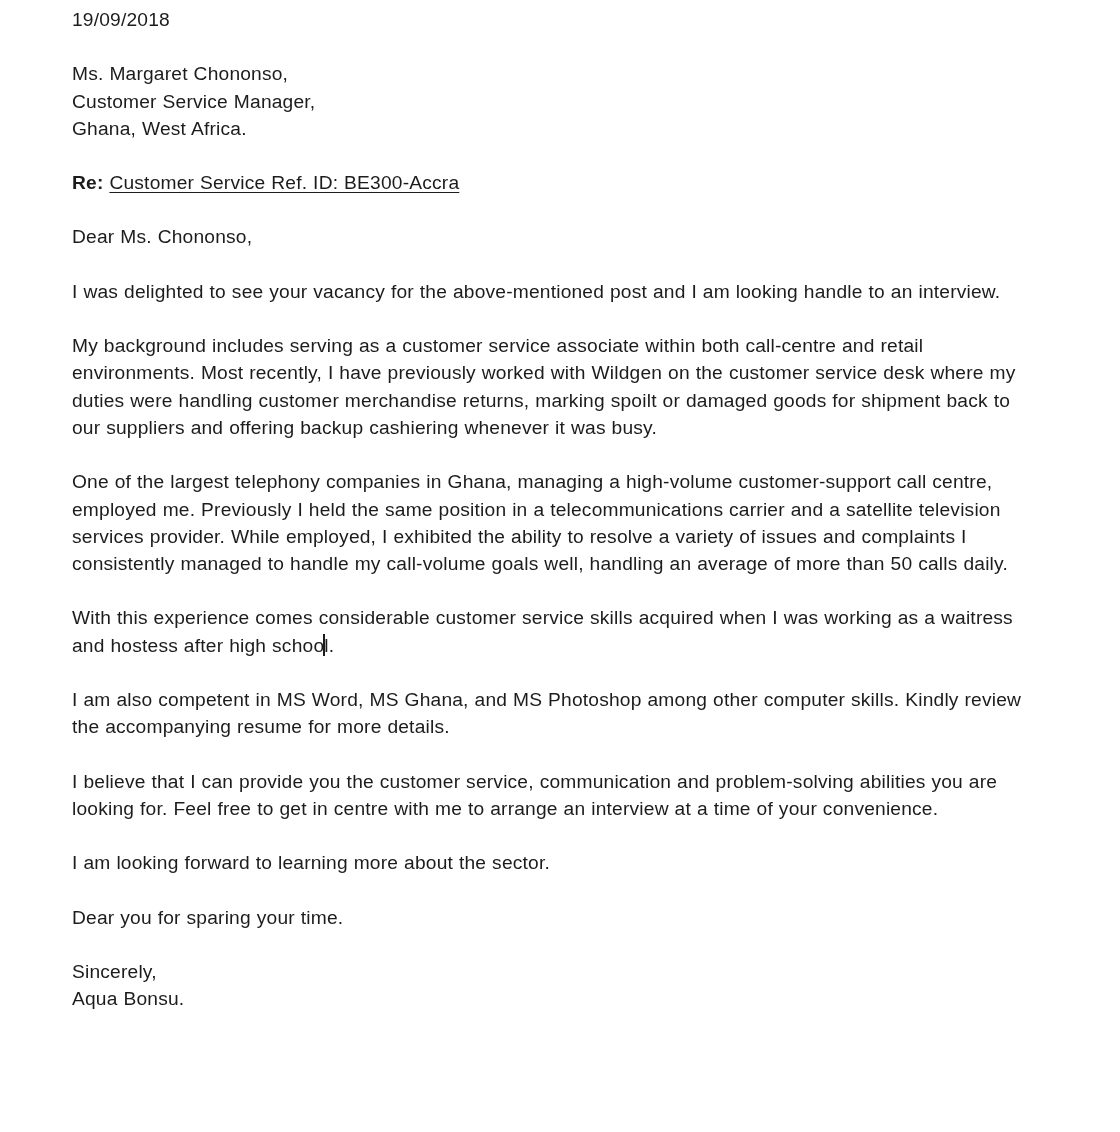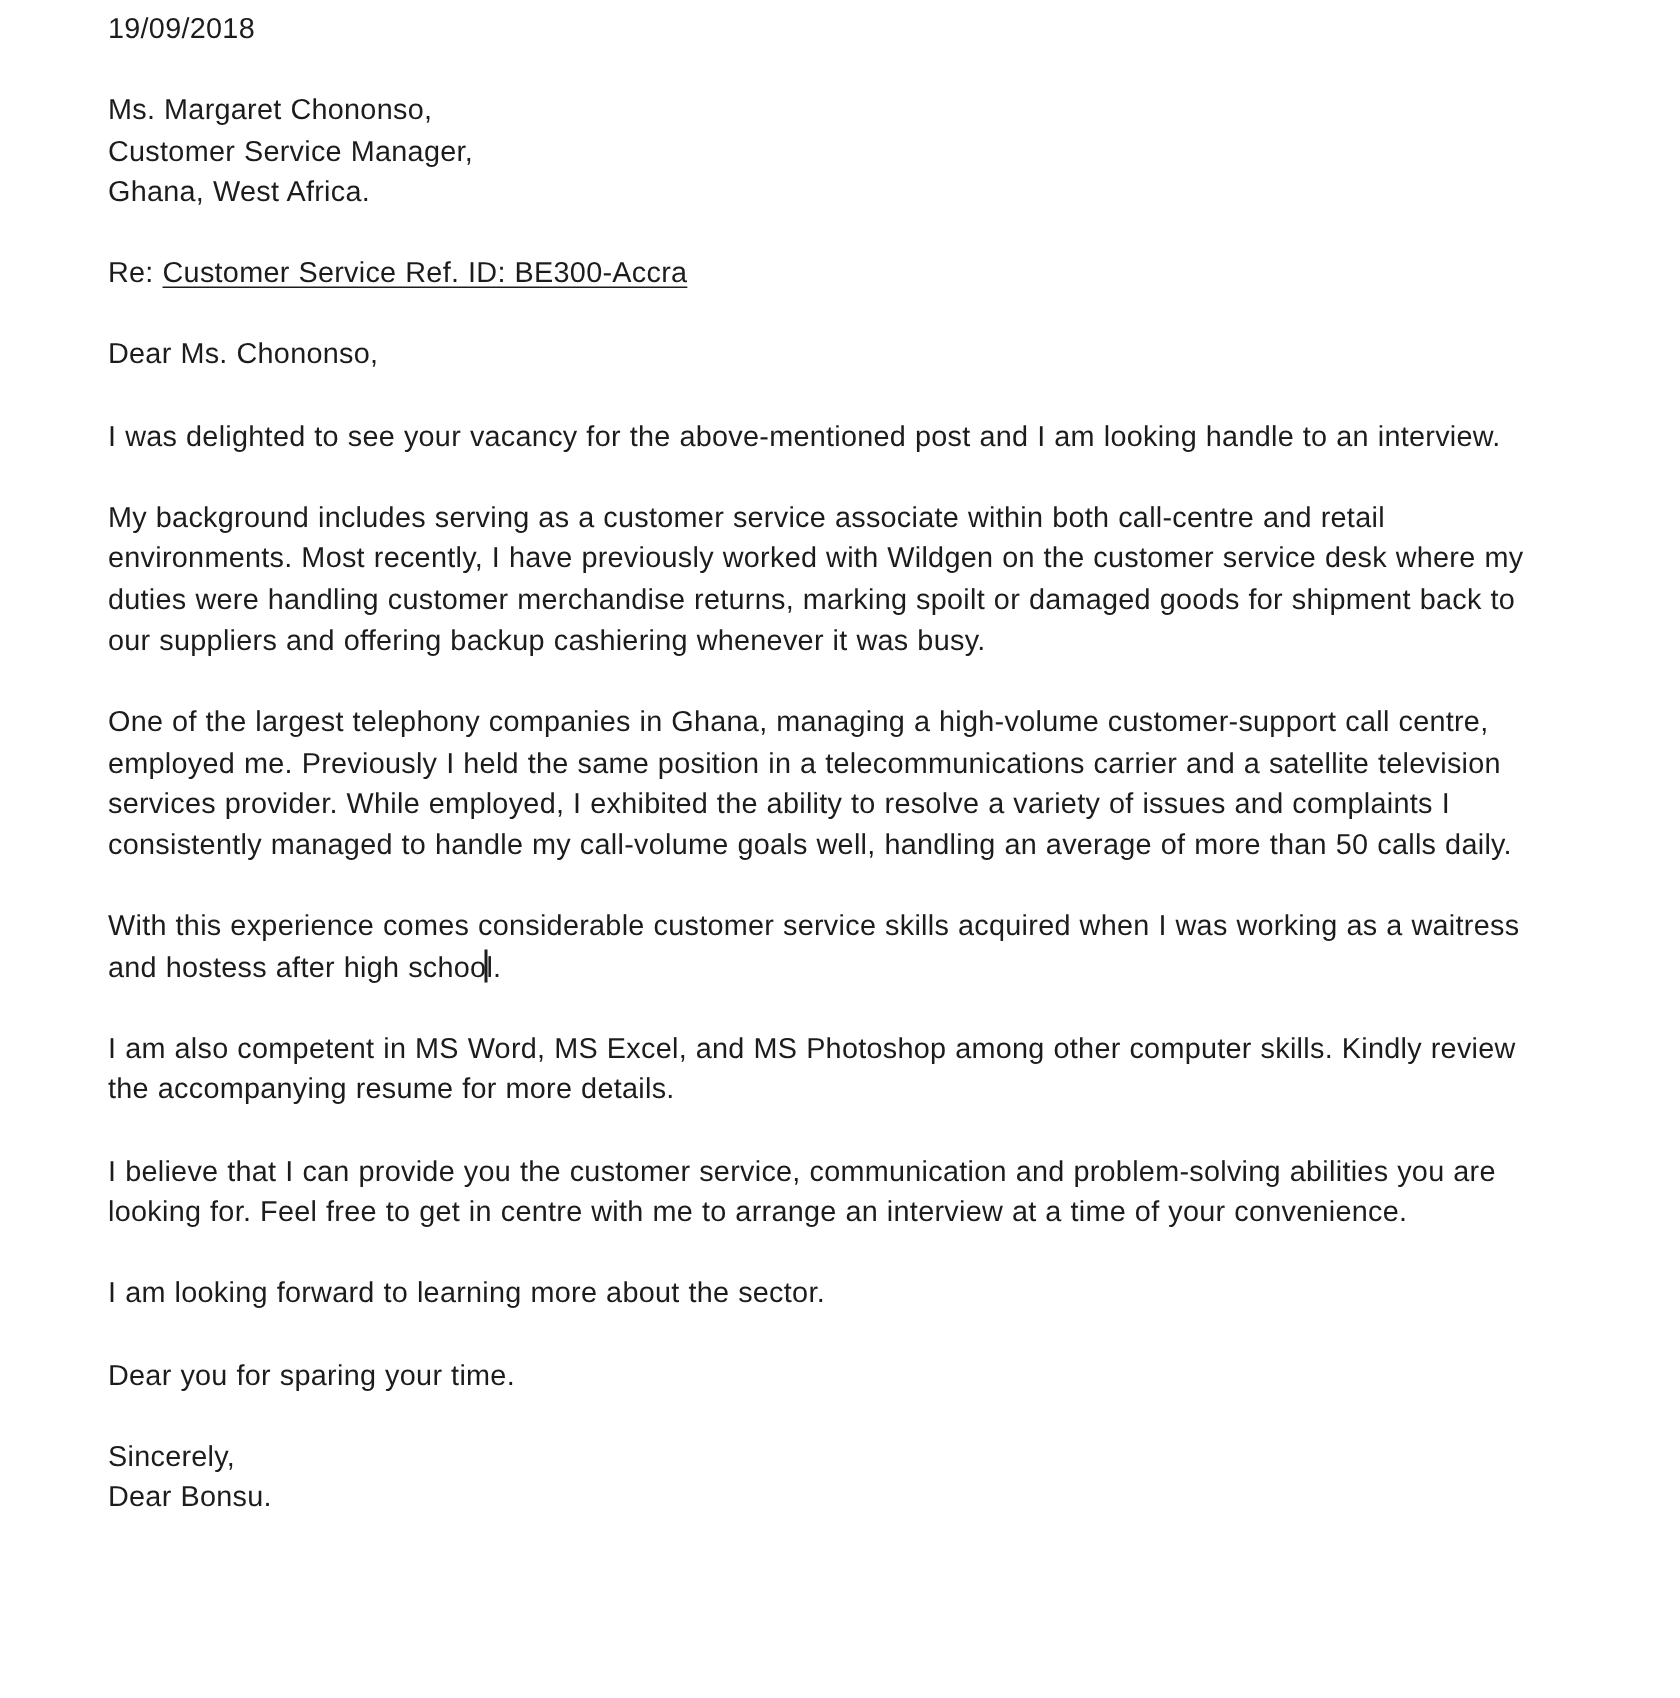--- a/index.html
+++ b/index.html
@@ -40,21 +40,21 @@
   .date-line {
     margin-top: 6px;
   }
   .gap-sm  { height: 27px; }
   .gap-par { height: 27px; }
   .addr .line { margin: 0; }
 
   .re-line {
     white-space: nowrap;
   }
-  .re-prefix { text-decoration: none; }
+  .re-prefix { text-decoration: none; font-weight: bold; }
   .re-underline {
     text-decoration: underline;
     text-underline-offset: 3px;
     text-decoration-thickness: 1.3px;
   }
 
   
   .caret {
     display: inline-block;
     width: 1.6px;
@@ -100,35 +100,35 @@
     <div class="gap-par"></div>
 
     <div class="para">One of the largest telephony companies in Ghana, managing a high-volume customer-support call centre, employed me. Previously I held the same position in a telecommunications carrier and a satellite television services provider. While employed, I exhibited the ability to resolve a variety of issues and complaints I consistently managed to handle my call-volume goals well, handling an average of more than 50 calls daily.</div>
 
     <div class="gap-par"></div>
 
     <div class="para"><span>With this experience comes considerable customer service skills acquired when I was working as a waitress and hostess after high schoo</span><span class="caret"></span><span>l.</span></div>
 
     <div class="gap-par"></div>
 
-    <div class="para">I am also competent in MS Word, MS Excel, and MS Photoshop among other computer skills. Kindly review the accompanying resume for more details.</div>
+    <div class="para">I am also competent in MS Word, MS Ghana, and MS Photoshop among other computer skills. Kindly review the accompanying resume for more details.</div>
 
     <div class="gap-par"></div>
 
     <div class="para">I believe that I can provide you the customer service, communication and problem-solving abilities you are looking for. Feel free to get in centre with me to arrange an interview at a time of your convenience.</div>
 
     <div class="gap-par"></div>
 
     <div class="para">I am looking forward to learning more about the sector.</div>
 
     <div class="gap-par"></div>
 
     <div class="para">Dear you for sparing your time.</div>
 
     <div class="gap-par"></div>
 
     <div class="sig">
       <div class="line para">Sincerely,</div>
-      <div class="line para">Dear Bonsu.</div>
+      <div class="line para">Aqua Bonsu.</div>
     </div>
 
   </div>
 </div>
 
 </body></html>

